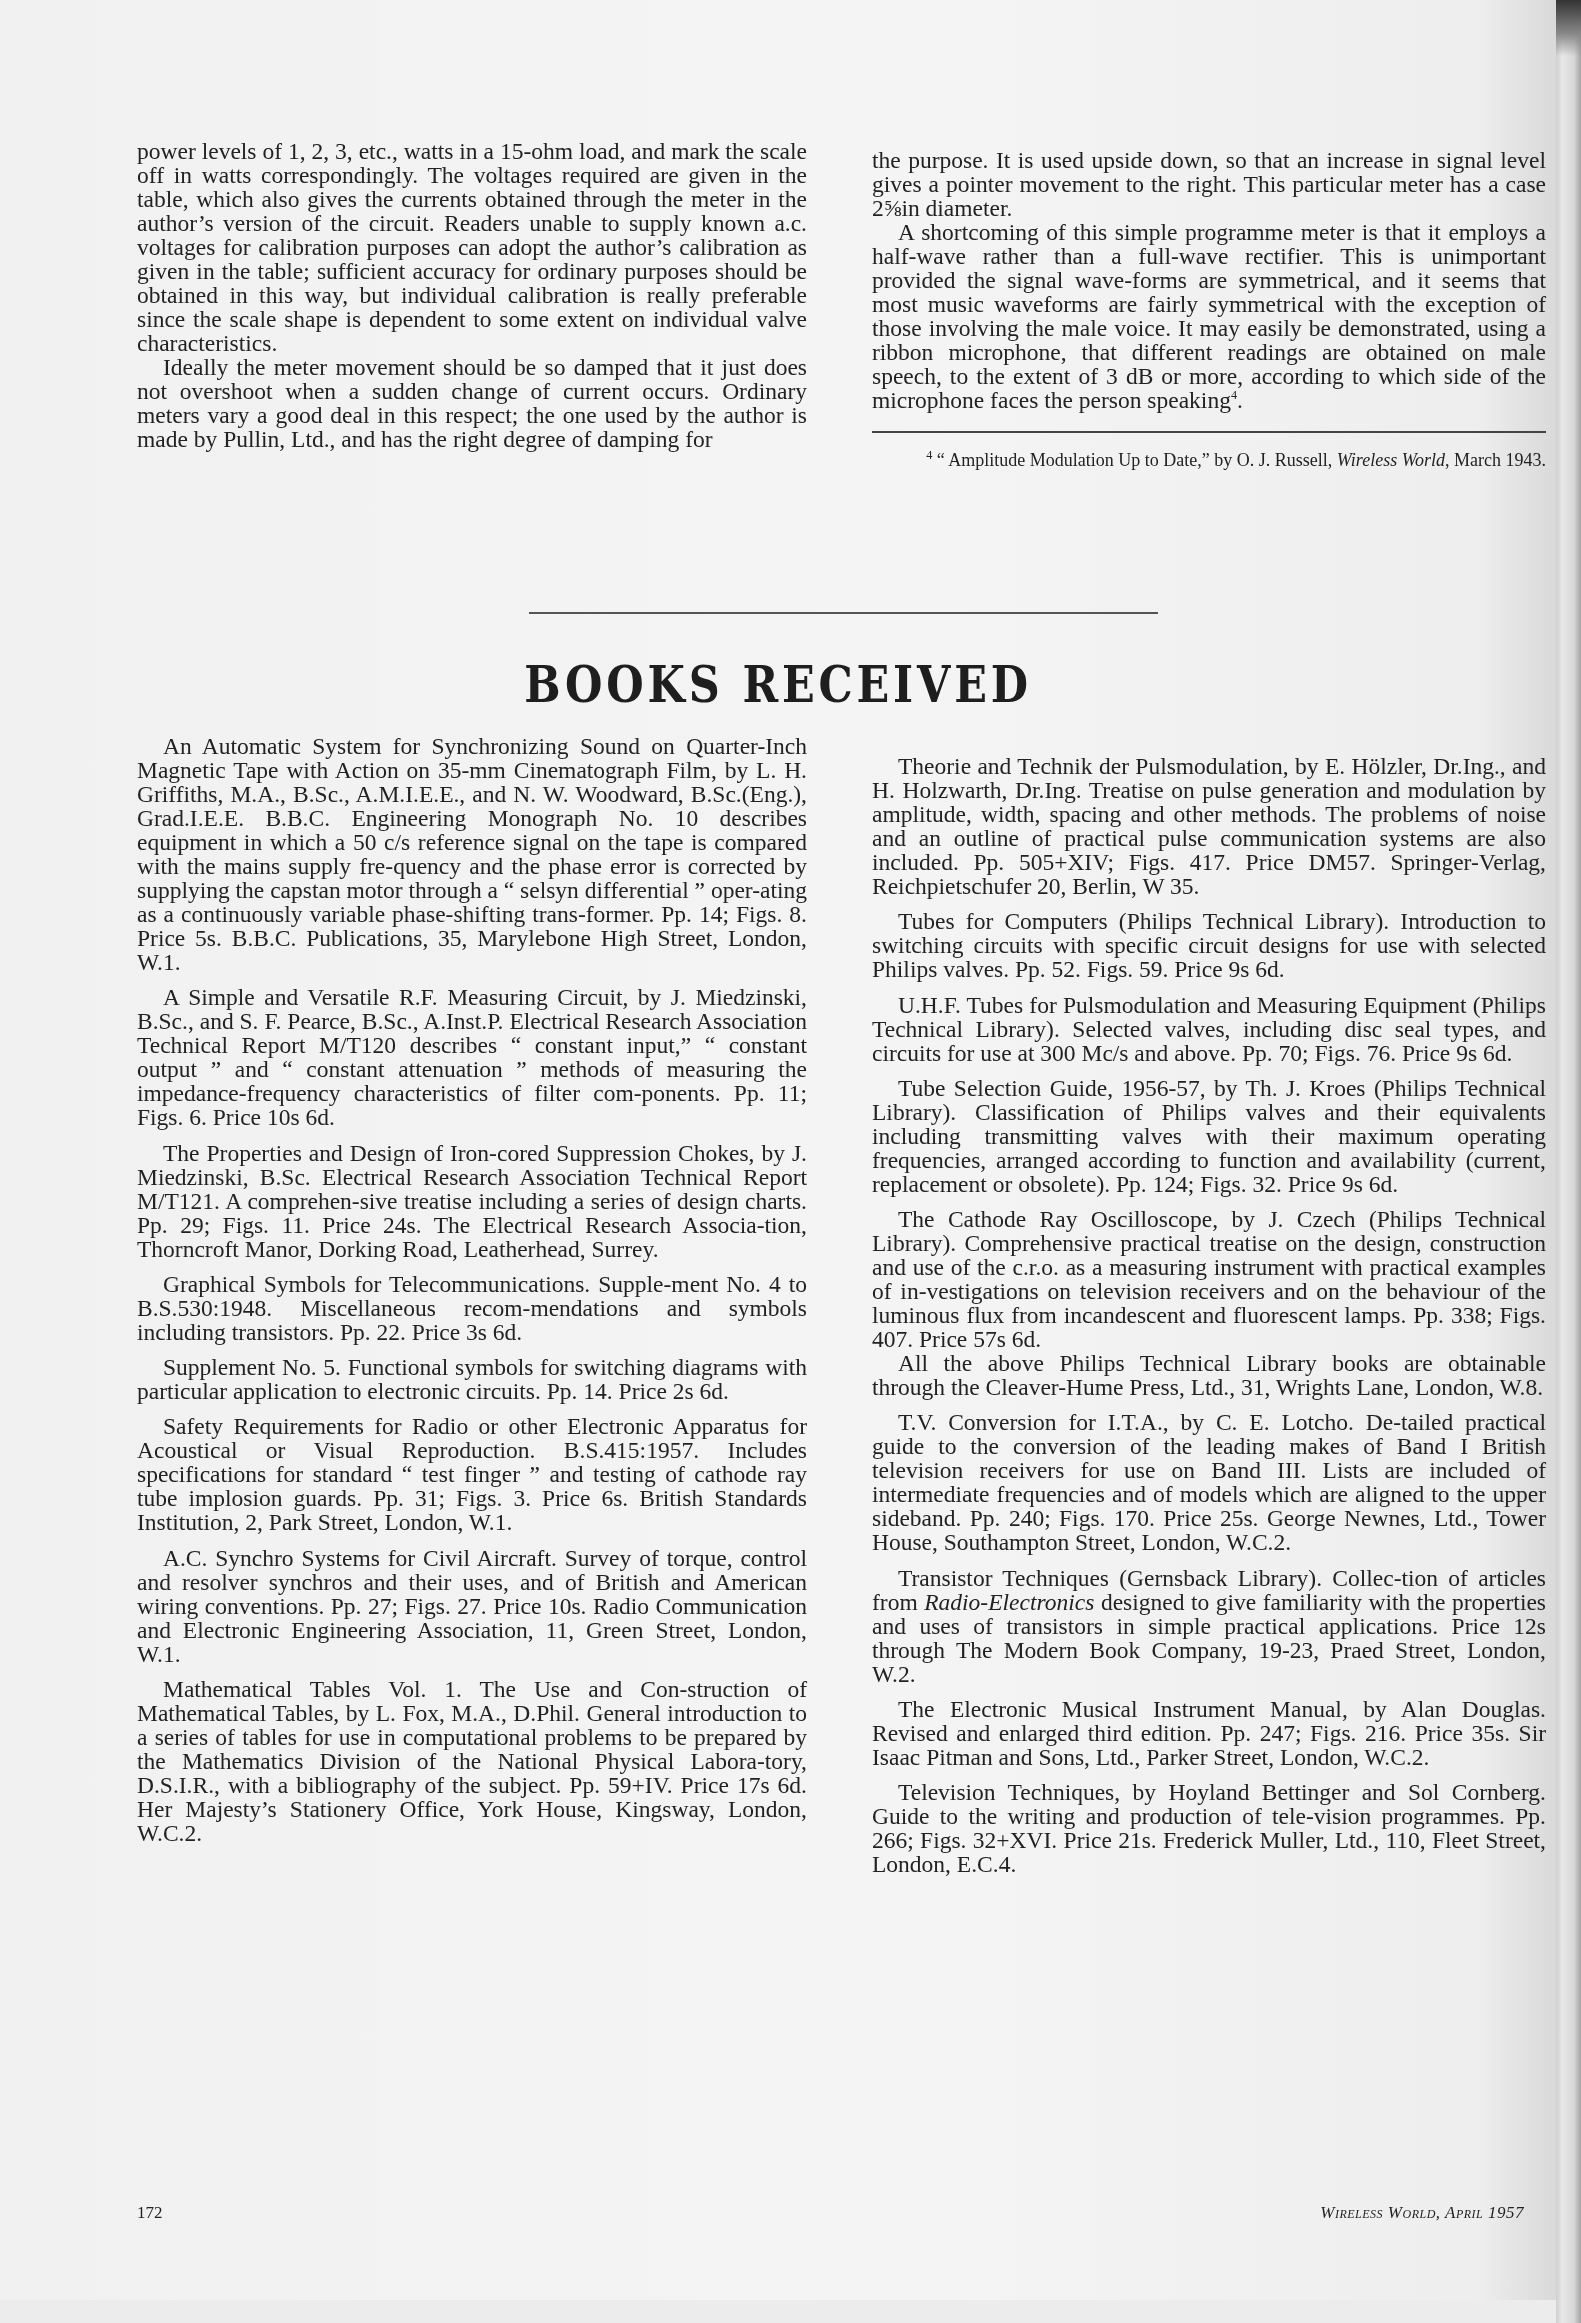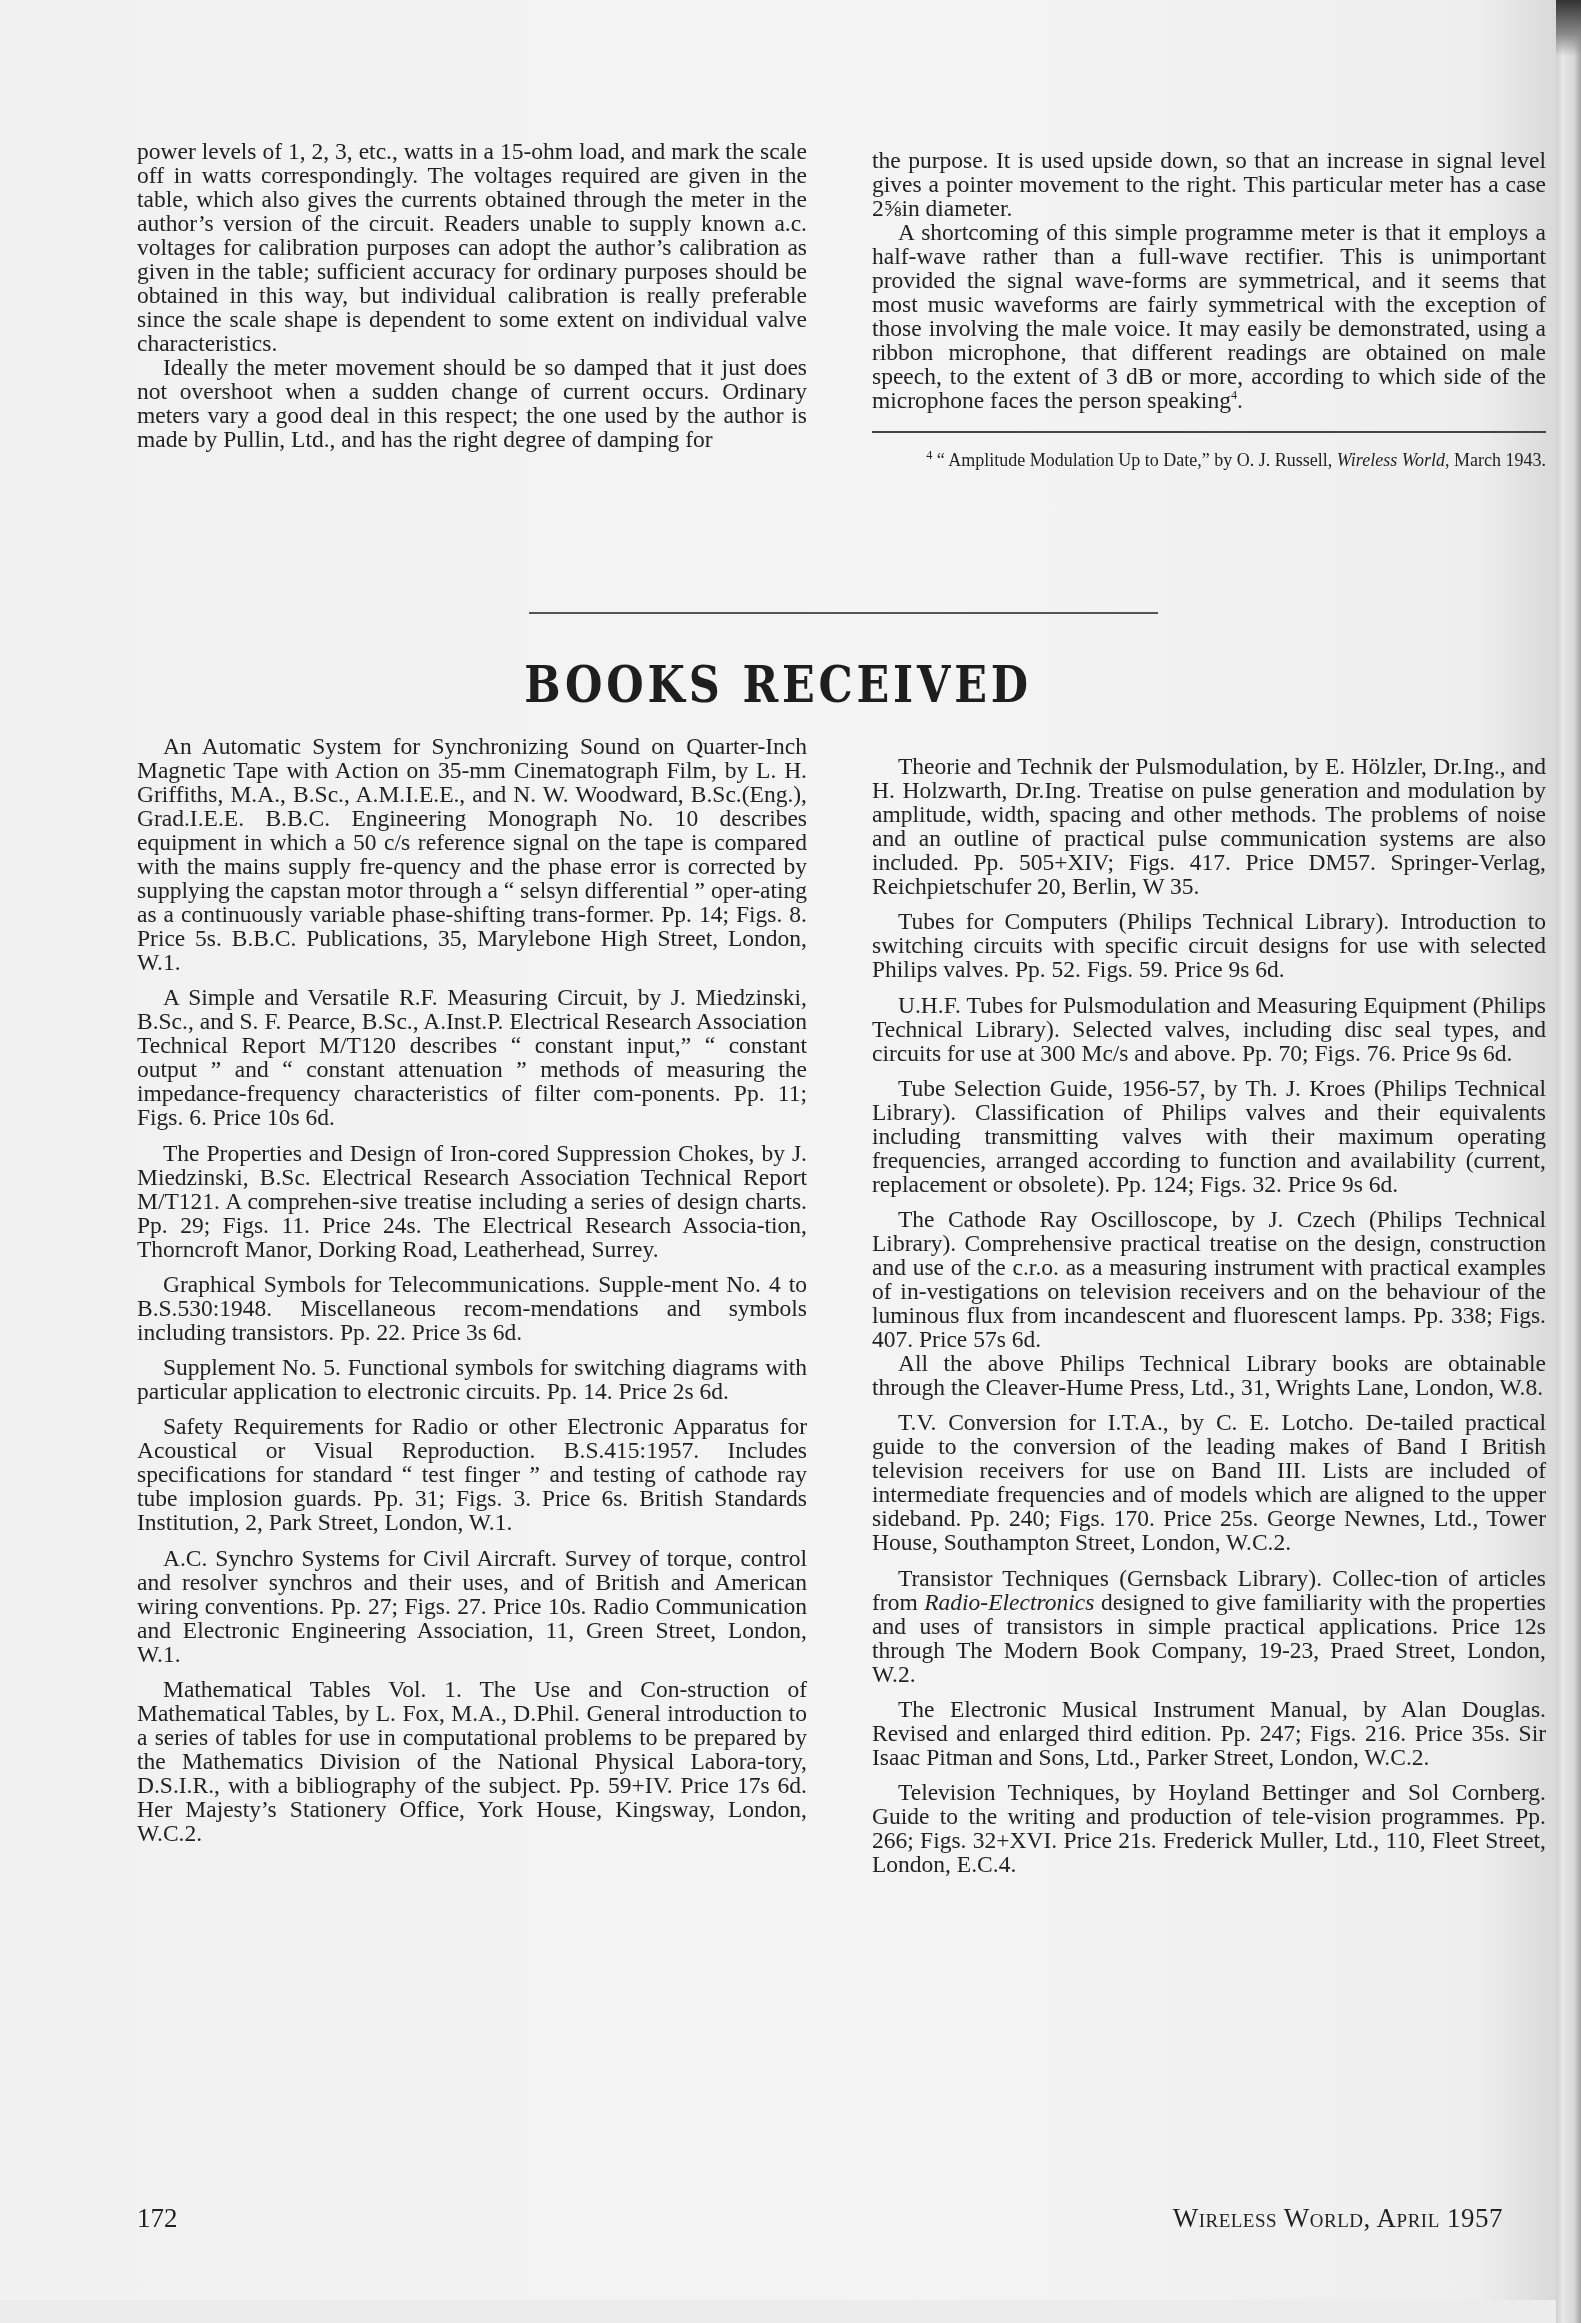--- a/index.html
+++ b/index.html
@@ -36,24 +36,24 @@
   .footnote { font-size: 18px; line-height: 21px; text-indent: 22.6px; text-align: right; }
   .center-rule {
     position: absolute; left: 529px; top: 612px; width: 629px; height: 1.9px; background: #555;
   }
   .heading {
     position: absolute; left: 0; width: 1556px; top: 659px; text-align: center;
     font-family: "DejaVu Serif", serif; font-weight: bold; font-size: 43px;
     letter-spacing: 3.8px; color: #1e1e1e; transform: scaleY(1.18);
   }
   .folio {
-    position: absolute; top: 2203px; font-size: 27px; color: #222;
+    position: absolute; top: 2203px; font-size: 17px; color: #222;
   }
   .folio.left { left: 137px; }
-  .folio.right { right: 53px; font-variant: small-caps; letter-spacing: 0.5px; }
+  .folio.right { right: 32px; font-variant: small-caps; letter-spacing: 0.5px; font-style: italic; }
   sup { font-size: 12.2px; line-height: 0; }
   i { font-style: italic; }
 </style>
 </head>
 <body>
 
 <div class="page">
 
   <div class="col" style="left:137px; top:139px;">
     <p class="noindent">power levels of 1, 2, 3, etc., watts in a 15-ohm load, and mark the scale off in watts correspondingly. The voltages required are given in the table, which also gives the currents obtained through the meter in the author’s version of the circuit. Readers unable to supply known a.c. voltages for calibration purposes can adopt the author’s calibration as given in the table; sufficient accuracy for ordinary purposes should be obtained in this way, but individual calibration is really preferable since the scale shape is dependent to some extent on individual valve characteristics.</p>

